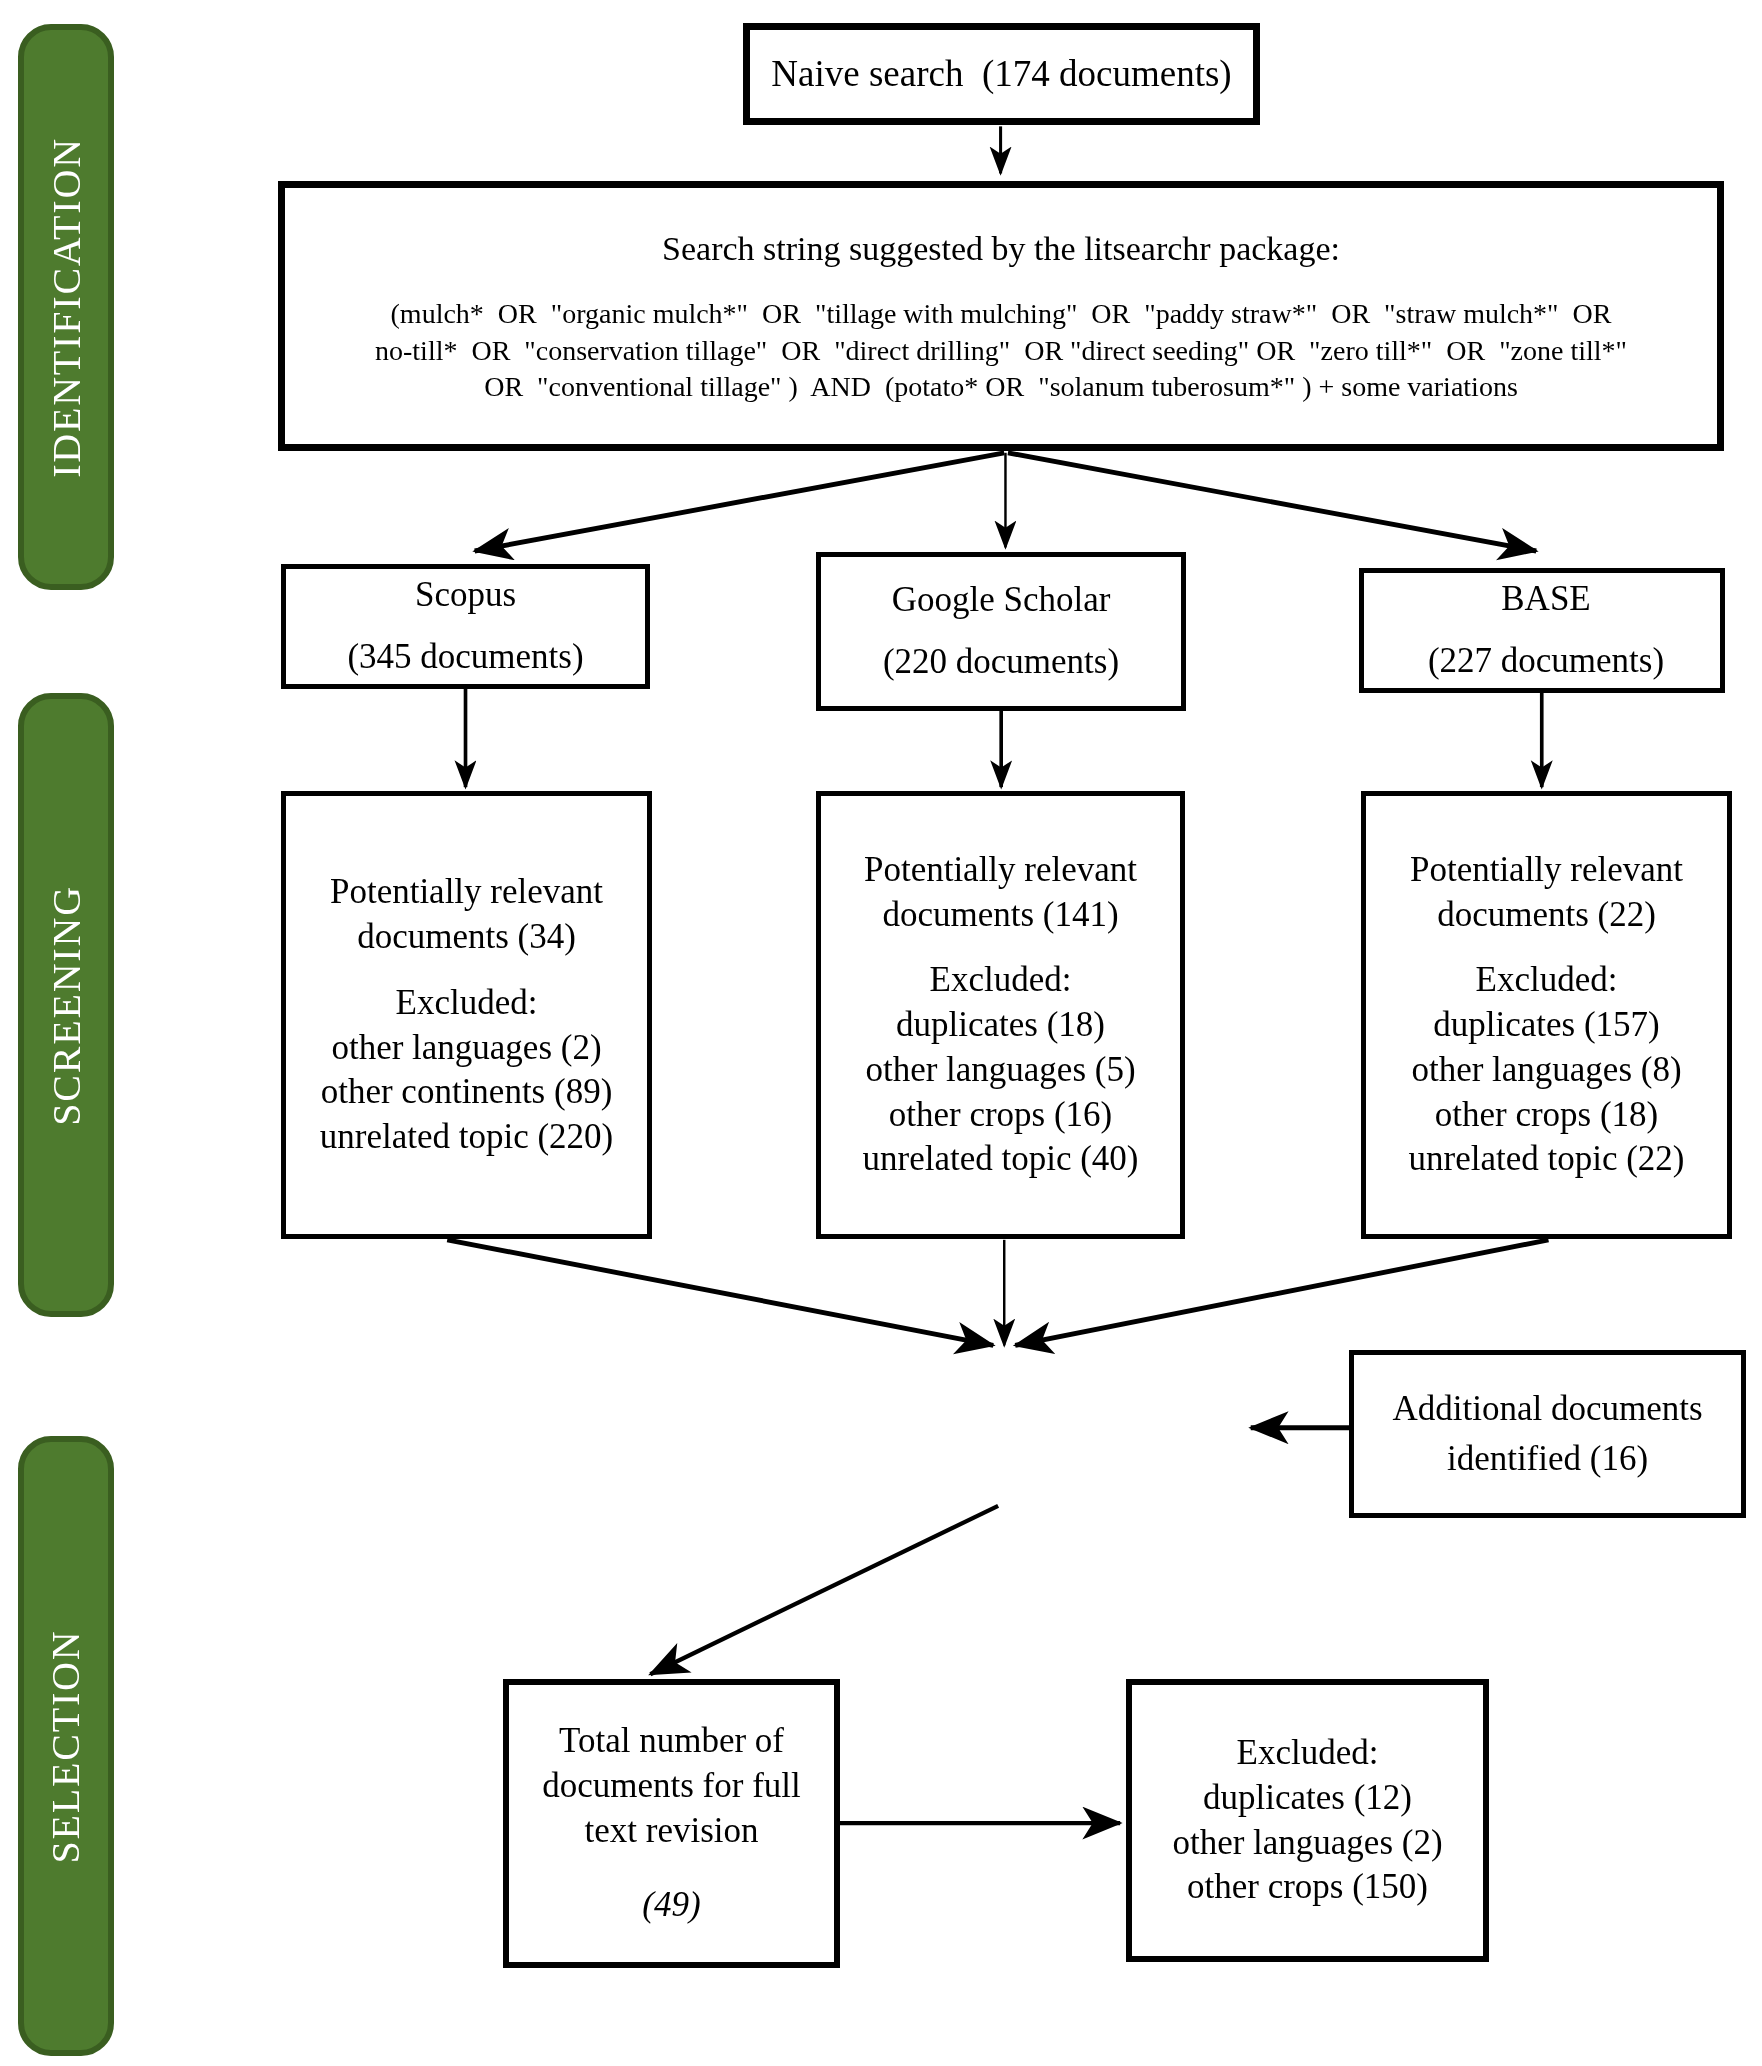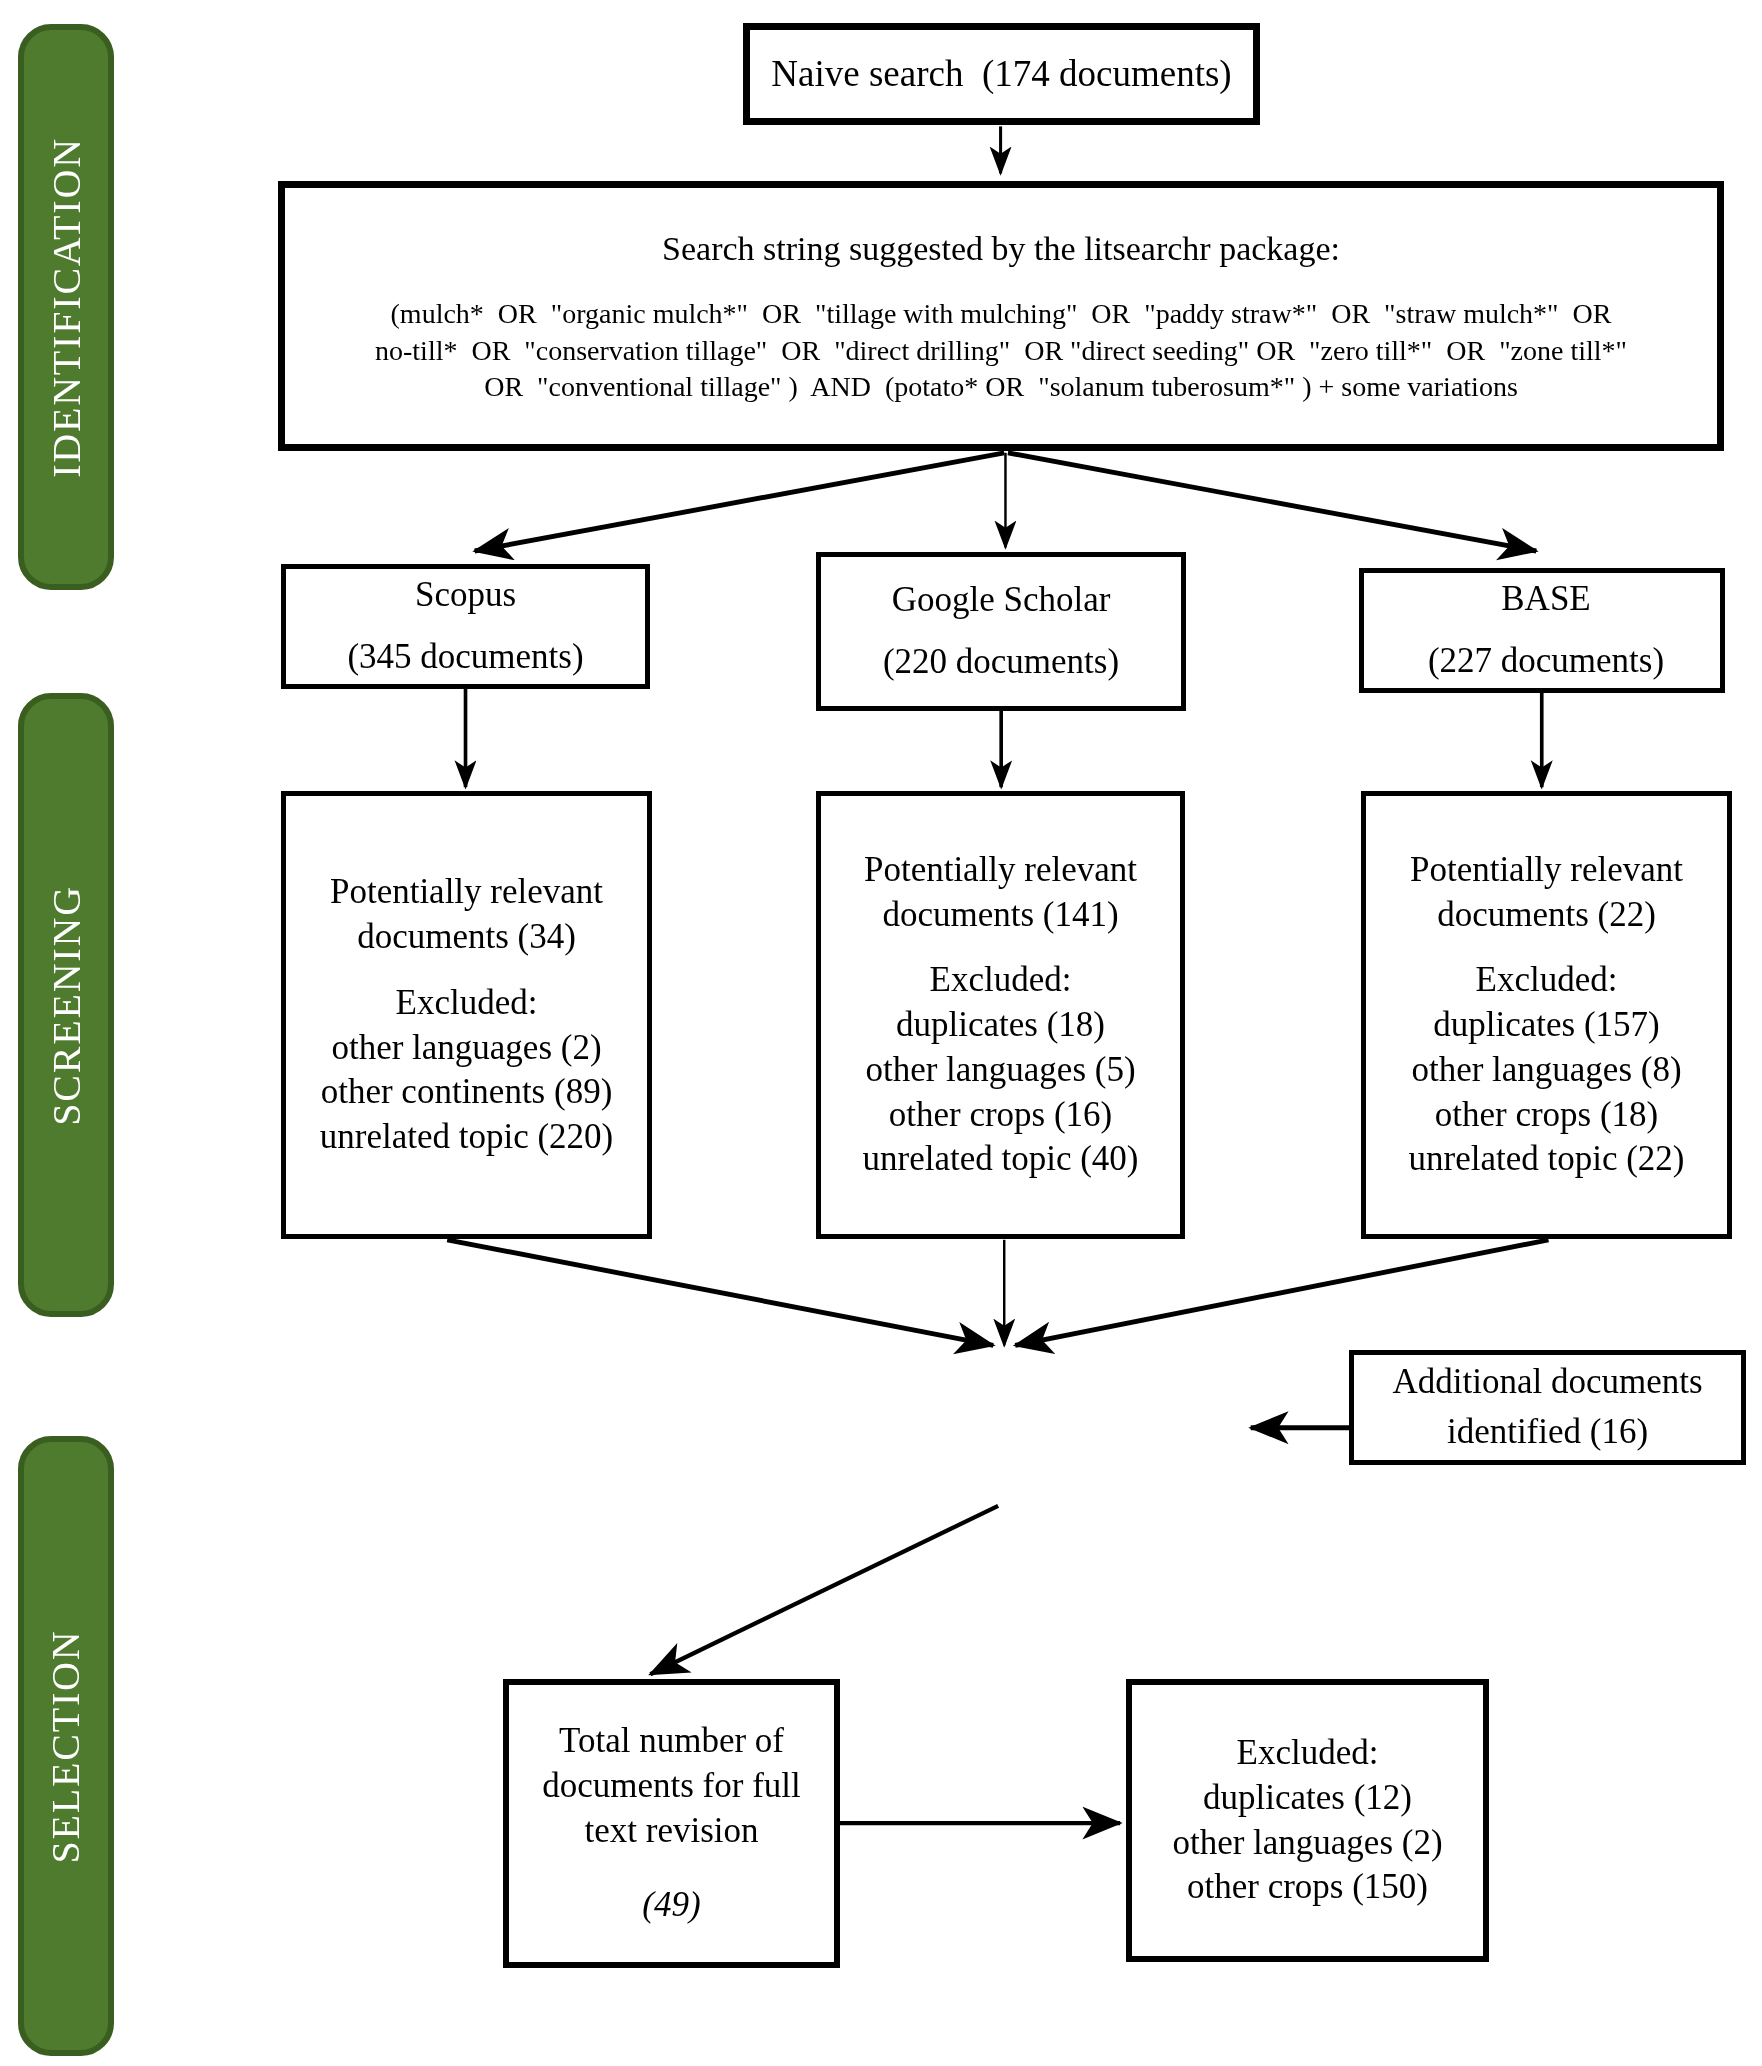--- a/index.html
+++ b/index.html
@@ -64,21 +64,21 @@
   #box-scopus { left: 281px;  top: 552px; width: 369px; height: 125px; margin-top: 12px; }
   #box-gs     { left: 816px; top: 552px; width: 370px; height: 159px; }
   #box-base   { left: 1359px; top: 568px; width: 366px; height: 125px; padding-left: 8px; }
 
   #box-scopus-screen { left: 281px;  top: 791px; width: 371px; height: 448px; }
   #box-gs-screen     { left: 816px; top: 791px; width: 369px; height: 448px; }
   #box-base-screen   { left: 1361px; top: 791px; width: 371px; height: 448px; }
   .gap-top { margin-top: 21px; }
 
   #box-total      { left: 766px; top: 1350px; width: 480px; height: 156px; border-width: 7.3px; gap: 14.6px; }
-  #box-additional { left: 1349px; top: 1350px; width: 397px; height: 115px; gap: 5px; }
+  #box-additional { left: 1349px; top: 1350px; width: 397px; height: 168px; gap: 5px; }
 
   #box-revision       { left: 471px;  top: 1679px; width: 337px; height: 289px; border-width: 6.7px; margin-left: 32px; }
   #box-final-excluded { left: 1126px; top: 1679px; width: 363px; height: 283px; border-width: 6.7px; }
   .count-gap { margin-top: 29px; font-style: italic; }
 </style>
 </head>
 <body>
 
 <div class="canvas">
 

